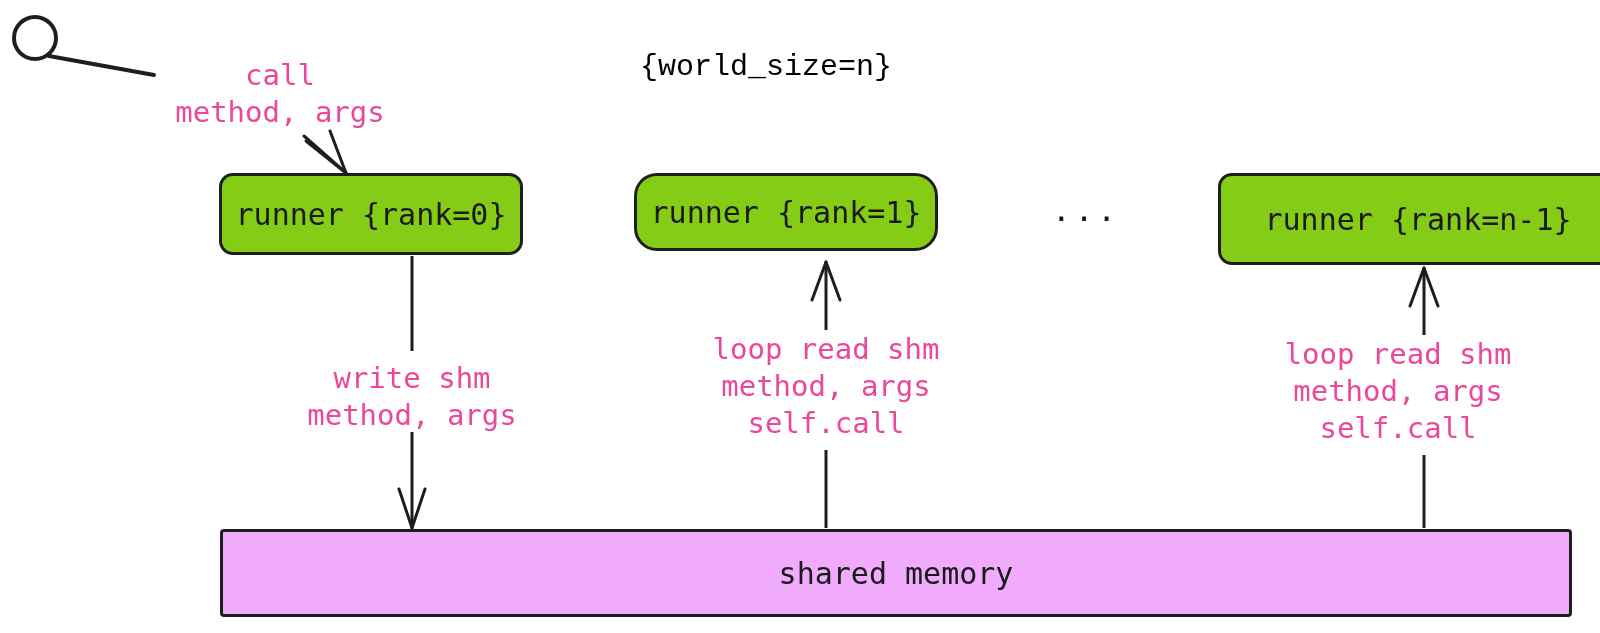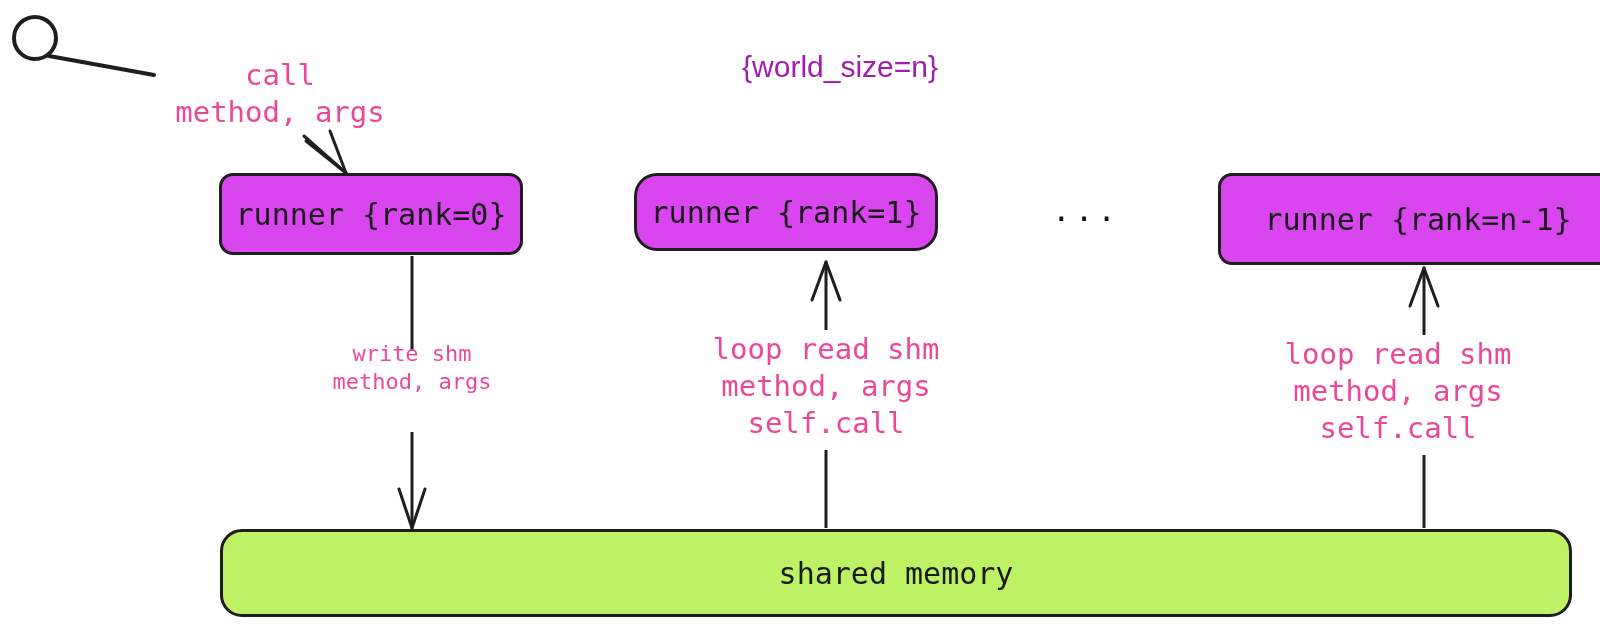--- a/index.html
+++ b/index.html
@@ -32,39 +32,38 @@
     border: 3px solid #1e1e1e;
     border-radius: 14px;
     display: flex;
     align-items: center;
     justify-content: center;
     font-family: "DejaVu Sans Mono", "Liberation Mono", monospace;
     color: #1a1a1a;
     white-space: nowrap;
   }
   .runner-box {
-    background: #d946ef;
+    background: #84cc16;
   }
   .memory-box {
-    background: #bef264;
-    border-radius: 22px;
+    background: #f0abfc;
+    border-radius: 4px;
   }
   .edge-label {
     position: absolute;
     font-family: "DejaVu Sans Mono", "Liberation Mono", monospace;
     color: #ec4899;
     text-align: center;
     line-height: 1.28;
     white-space: pre;
   }
   .free-label {
     position: absolute;
-    font-family: Liberation Sans, sans-serif;
-    color: #a21caf;
-    text-align: center;
+    font-family: Liberation Mono, monospace;
+    color: #000000;
     white-space: nowrap;
   }
   .ellipsis-label {
     position: absolute;
     font-family: "DejaVu Sans Mono", "Liberation Mono", monospace;
     color: #141414;
     letter-spacing: 4px;
     white-space: nowrap;
   }
 </style>
@@ -118,21 +117,21 @@
   <div class="node-box runner-box" style="left:634px; top:173px; width:304px; height:78px; font-size:30px;border-radius:23px;">
     <span>runner {rank=1}</span>
   </div>
 
   <div class="ellipsis-label" style="left:1052px; top:192px; font-size:31px;">...</div>
 
   <div class="node-box runner-box" style="left:1218px; top:173px; width:400px; height:92px; font-size:30px;">
     <span>runner {rank=n-1}</span>
   </div>
 
-  <div class="edge-label" style="left:252px; top:340px; width:320px; font-size:22px;">write shm
+  <div class="edge-label" style="left:252px; top:360px; width:320px; font-size:29px;">write shm
 method, args</div>
 
   <div class="edge-label" style="left:666px; top:331px; width:320px; font-size:29px;">loop read shm
 method, args
 self.call</div>
 
   <div class="edge-label" style="left:1238px; top:336px; width:320px; font-size:29px;">loop read shm
 method, args
 self.call</div>
 

